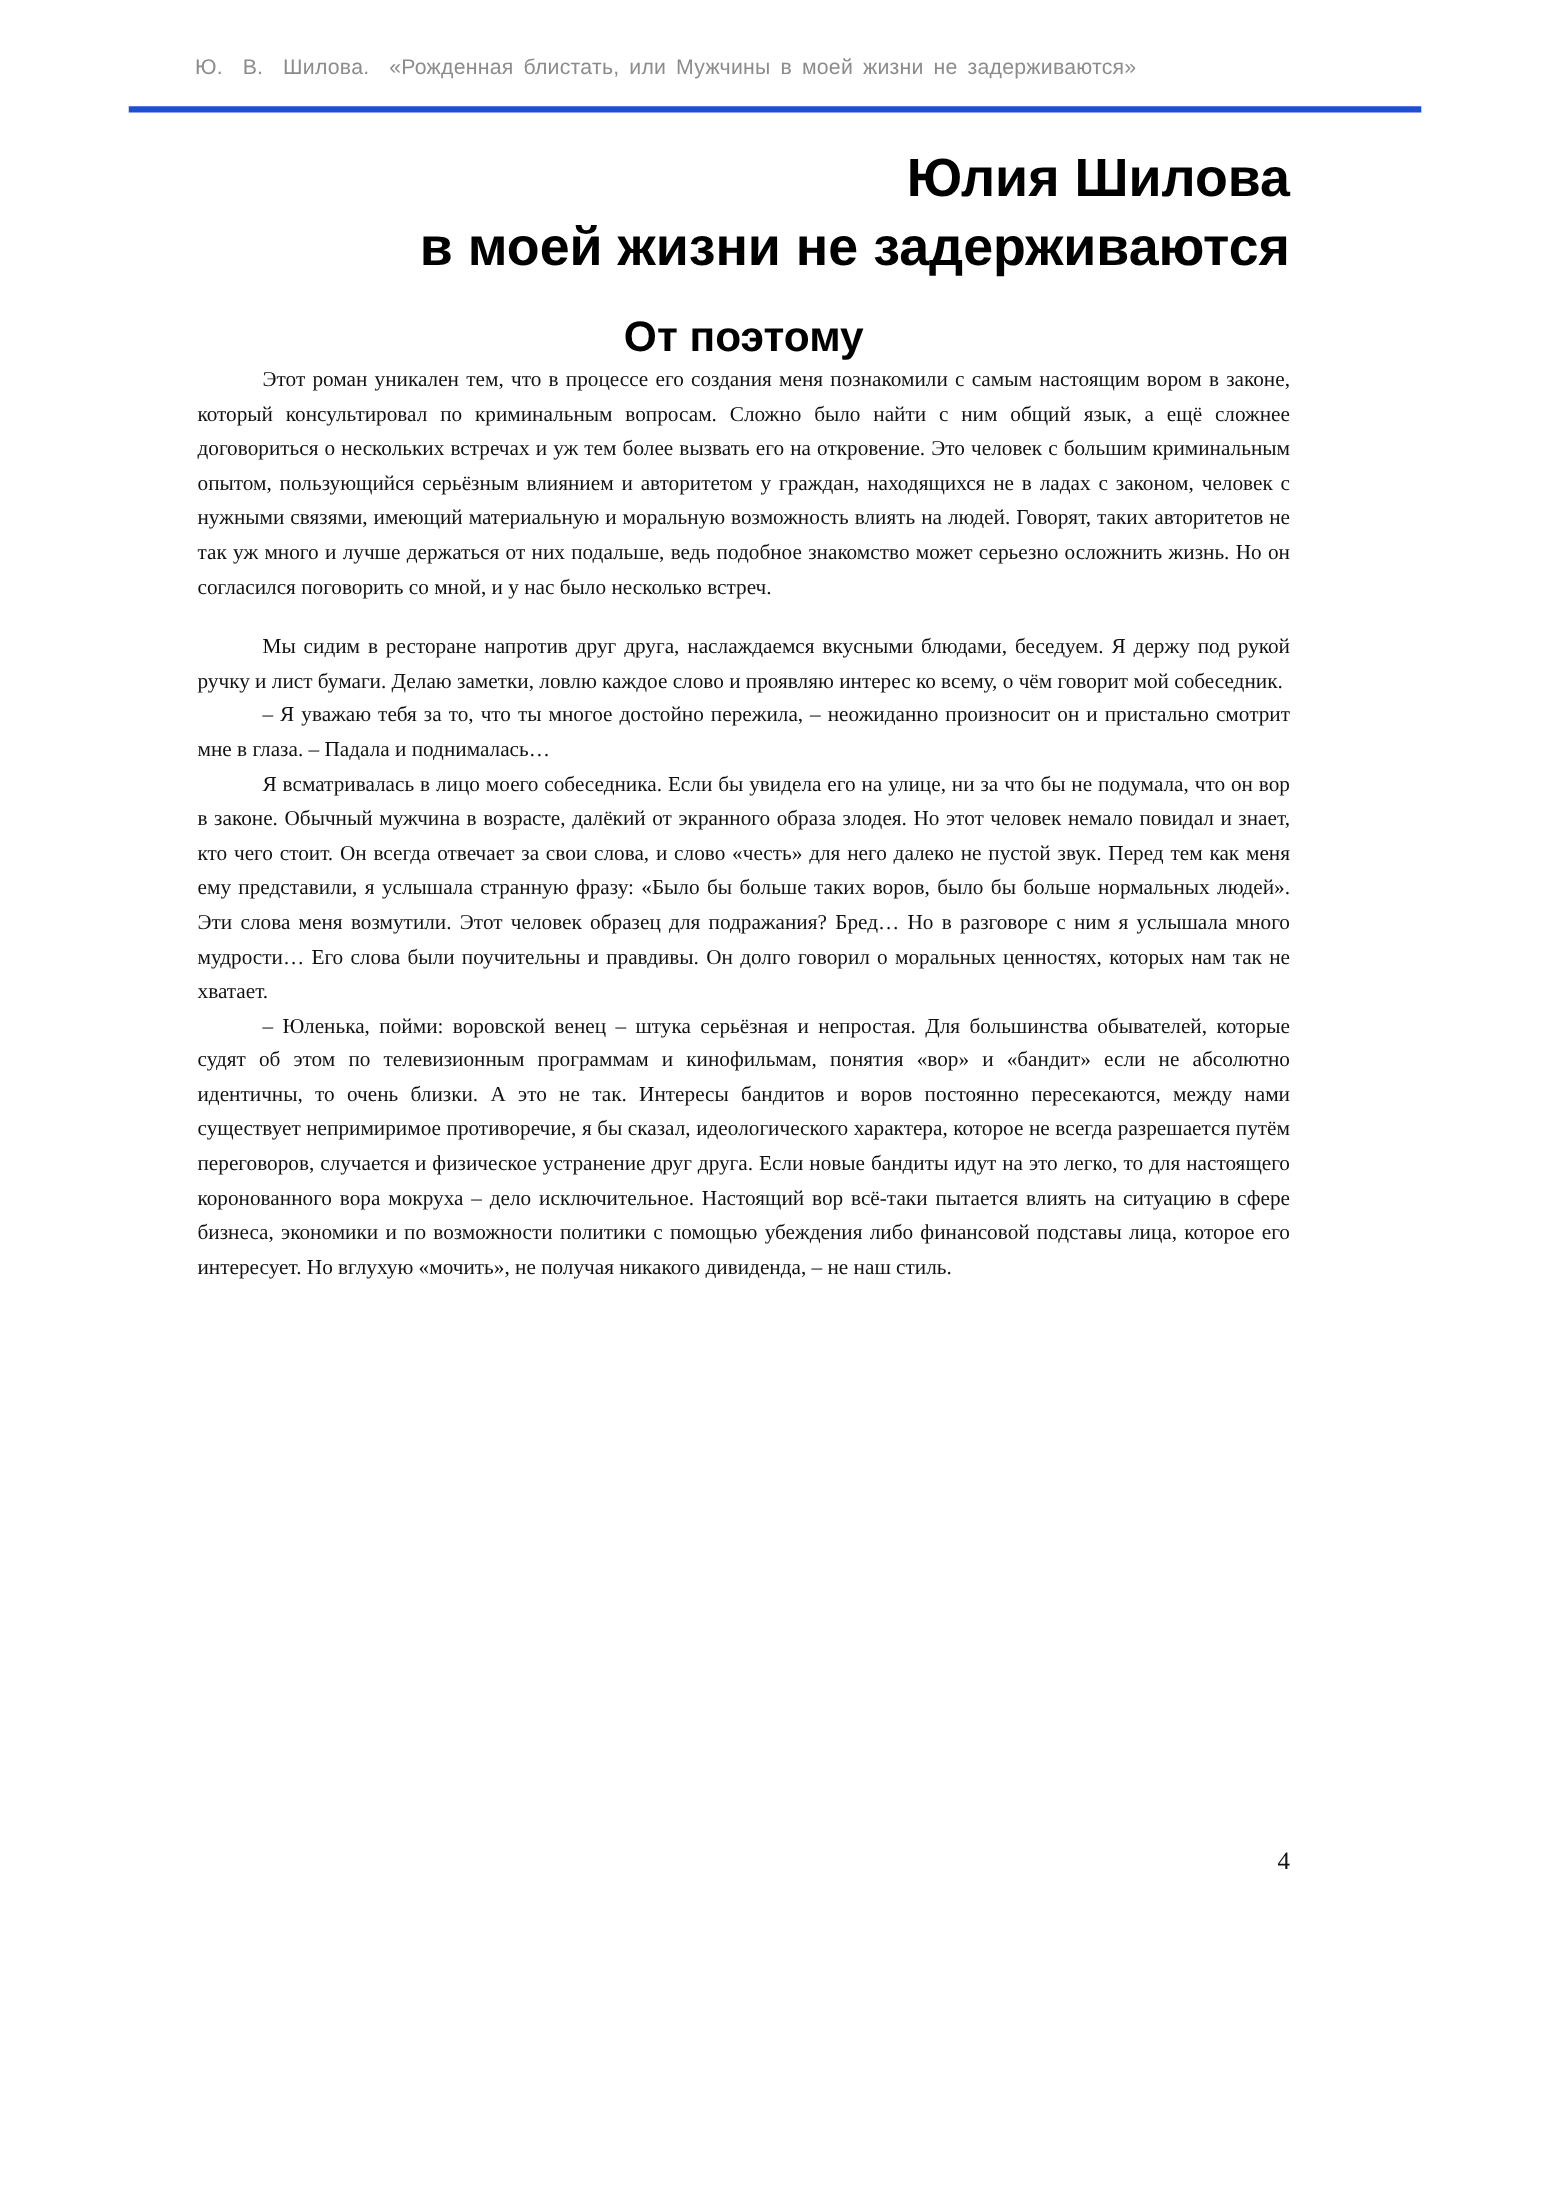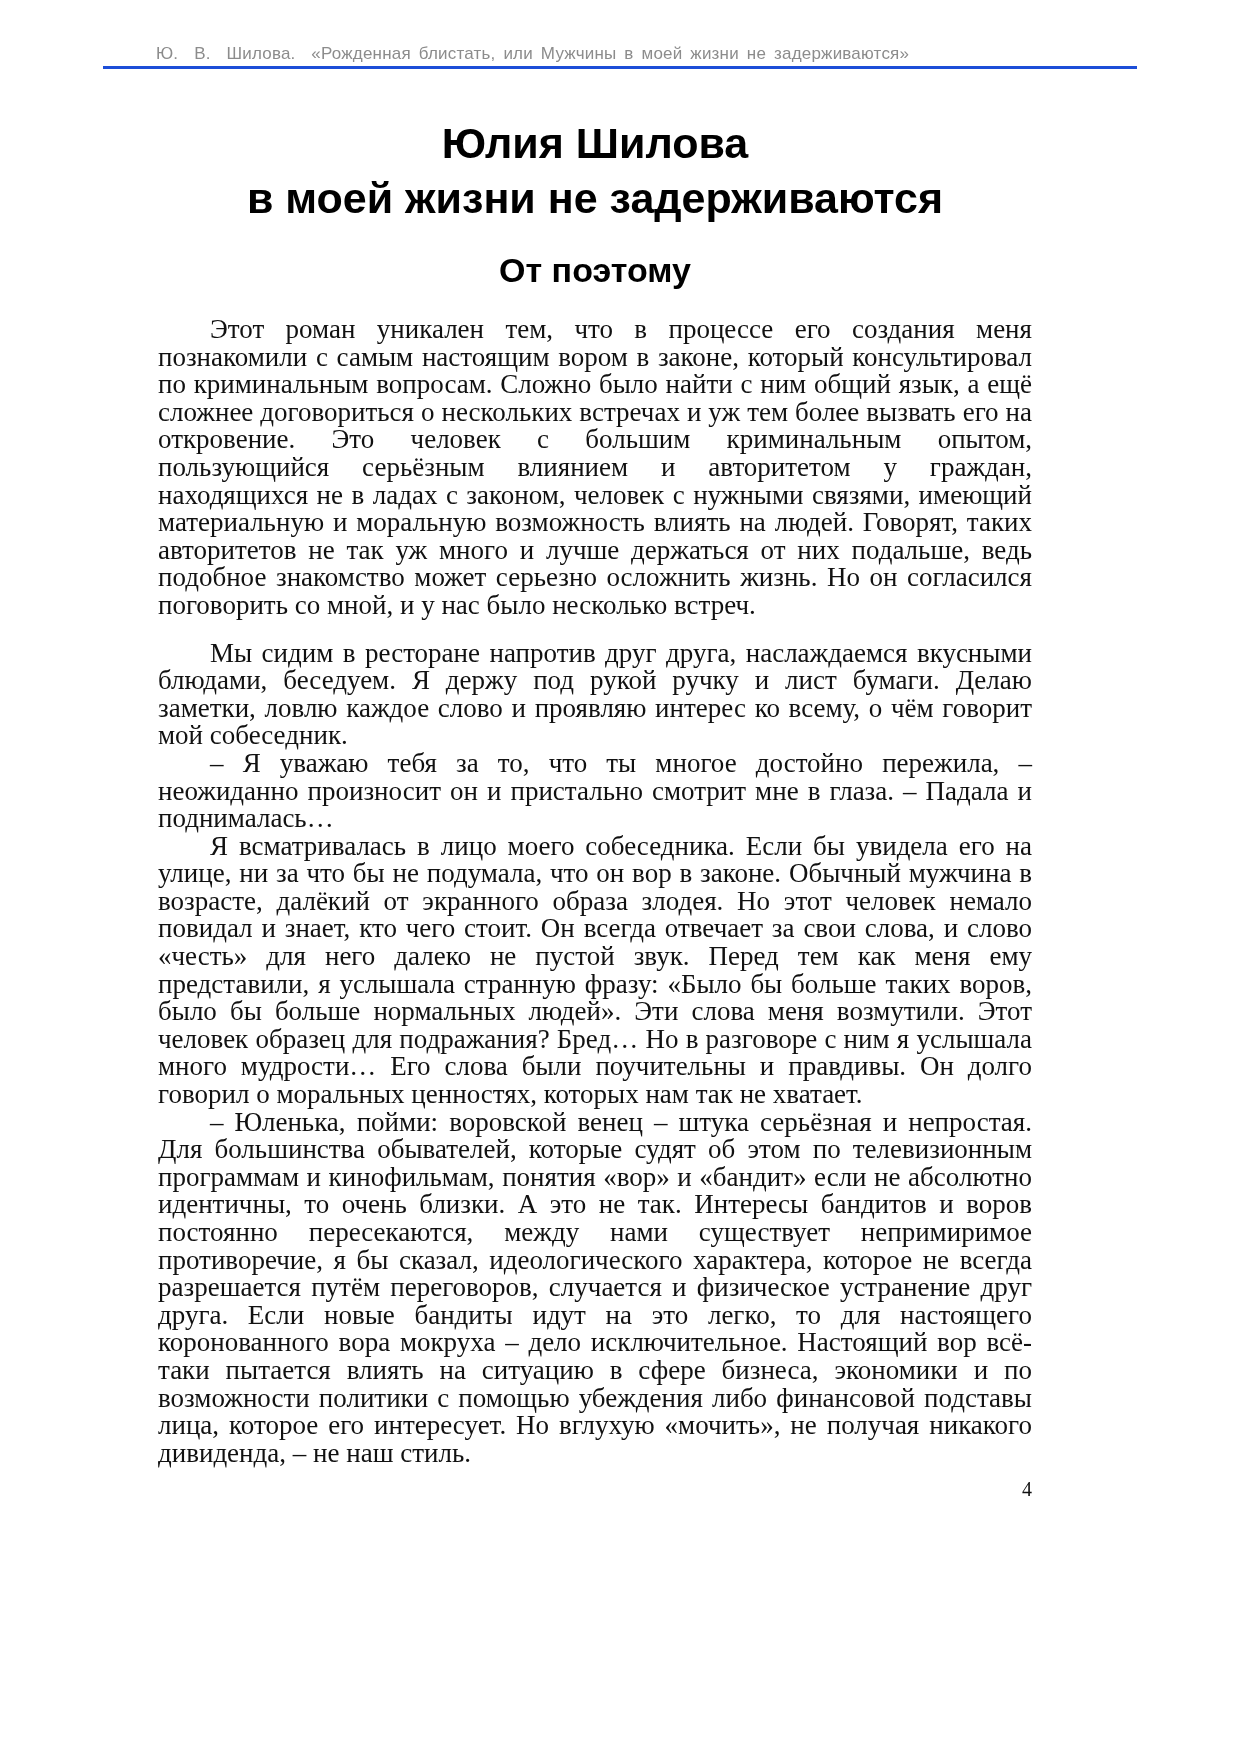--- a/index.html
+++ b/index.html
@@ -12,22 +12,22 @@
     width: 1241px;
     height: 1754px;
     background: #ffffff;
     overflow: hidden;
   }
   .running-header {
     position: absolute;
     top: 44px;
     left: 103px;
     width: 1034px;
-    padding-bottom: 2px;
-    border-bottom: 3px solid #1d4ed8;
+    padding-bottom: 21px;
+    border-bottom: 5px solid #1d4ed8;
   }
   .rh-text {
     display: block;
     padding-left: 53px;
     font-family: "Liberation Sans", sans-serif;
     font-size: 17px;
     color: #8c8c8c;
     letter-spacing: 0.2px;
     word-spacing: 3px;
     white-space: pre;
@@ -37,37 +37,36 @@
     left: 158px;
     top: 116px;
     width: 874px;
   }
   .book-title {
     margin: 0;
     font-family: "Liberation Sans", sans-serif;
     font-weight: 700;
     font-size: 43px;
     line-height: 55px;
-    text-align: center;
+    text-align: right;
     color: #000000;
   }
   .title-line { display: block; }
   .section-heading {
     margin: 24px 0 0 0;
     font-family: "Liberation Sans", sans-serif;
     font-weight: 700;
     font-size: 34px;
     line-height: 40px;
     text-align: center;
     color: #000000;
   }
   .body-text {
-    margin-top: 26px;
     font-family: "Liberation Serif", "DejaVu Serif", serif;
-    font-size: 27px;
+    font-size: 17px;
     line-height: 27.6px;
     color: #111111;
     text-align: justify;
   }
   .para {
     margin: 0;
     text-indent: 52px;
   }
   .para.gap-before {
     margin-top: 20px;

